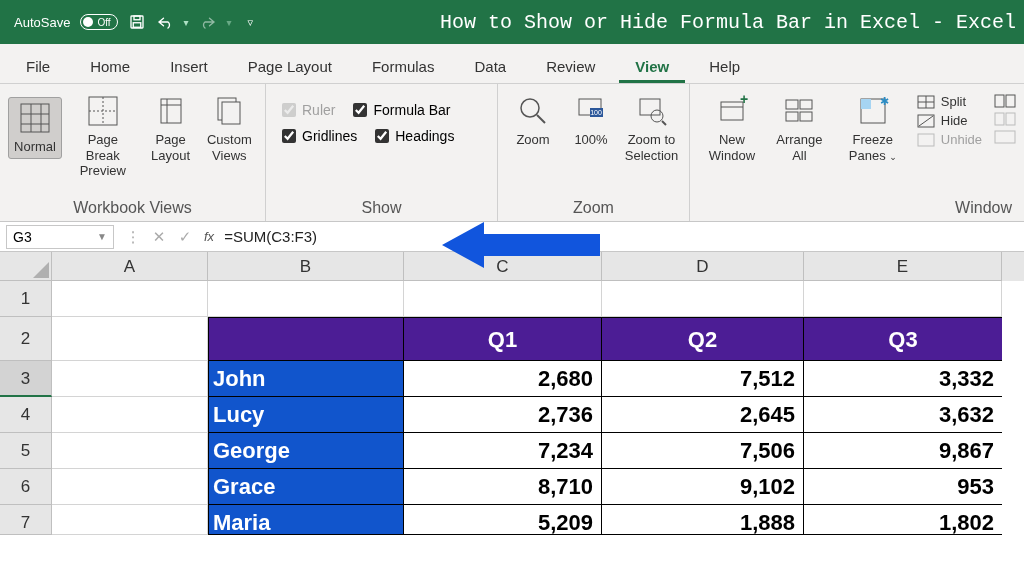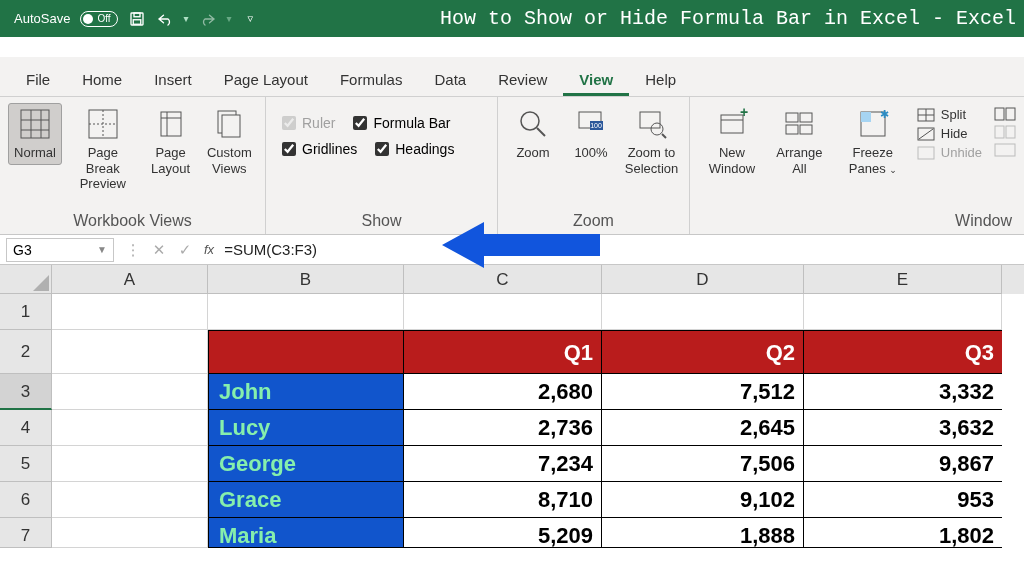--- a/index.html
+++ b/index.html
@@ -1,38 +1,38 @@
 <!DOCTYPE html>
 <html><head>
 <meta charset="utf-8">
 <style>
   * { box-sizing: border-box; margin: 0; padding: 0; }
   body { font-family: "Segoe UI", Arial, sans-serif; background: #fff; overflow: hidden; width: 1024px; height: 576px; }
   
   
-  .titlebar { background: #217346; color: #fff; height: 37px; display: flex; align-items: center; font-size: 13px; }
+  .titlebar { background: #217346; color: #fff; height: 44px; display: flex; align-items: center; font-size: 13px; }
   .titlebar-left { display: flex; align-items: center; gap: 10px; padding-left: 14px; }
   .autosave-toggle { display: inline-flex; align-items: center; border: 1px solid #fff; border-radius: 9px; padding: 0 6px 0 2px; height: 16px; font-size: 10px; }
   .autosave-toggle::before { content: ""; width: 10px; height: 10px; background: #fff; border-radius: 50%; margin-right: 4px; }
   .tb-icon svg { display: block; }
   .titlebar-center { flex: 1; text-align: right; padding-right: 8px; font-size: 20px; white-space: nowrap; font-family: Liberation Mono, monospace; }
   
   
-  .tabs { background: #f3f2f1; display: flex; gap: 0; padding: 8px 10px 0 10px; font-size: 15px; border-bottom: 1px solid #d0d0d0; height: 40px; align-items: flex-end; margin-top: 20px; }
+  .tabs { background: #f3f2f1; display: flex; gap: 8px; padding: 8px 10px 0 10px; font-size: 15px; border-bottom: 1px solid #d0d0d0; height: 40px; align-items: flex-end; }
   .tab { padding: 6px 16px 8px 16px; color: #333; cursor: pointer; }
   .tab.active { color: #217346; font-weight: 600; position: relative; }
   .tab.active::after { content: ""; position: absolute; left: 0; right: 0; bottom: 0; height: 3px; background: #217346; }
   
   
   .ribbon { background: #f3f2f1; height: 138px; display: flex; border-bottom: 1px solid #c7c7c7; }
   .group { border-right: 1px solid #d0d0d0; display: flex; flex-direction: column; justify-content: space-between; padding: 6px 8px 2px 8px; }
   .group-body { display: flex; align-items: flex-start; gap: 4px; flex: 1; }
   .group-label { text-align: center; font-size: 16px; color: #555; padding: 2px 0; }
   .rbtn { display: flex; flex-direction: column; align-items: center; padding: 4px 6px; font-size: 13px; color: #333; cursor: pointer; border-radius: 3px; text-align: center; line-height: 1.2; min-width: 54px; }
-  .rbtn.selected { background: #d0cecc; border: 1px solid #a0a0a0; padding: 3px 5px; }
+  .rbtn.selected { background: #d0cecc; border: 1px solid #a0a0a0; padding: 3px 5px; margin-top: 7px; }
   .rbtn svg { margin-bottom: 4px; }
   .checks { display: flex; flex-direction: column; gap: 10px; padding: 12px 8px 0 8px; font-size: 14px; }
   .check-row { display: flex; gap: 18px; }
   .check { display: flex; align-items: center; gap: 6px; cursor: pointer; }
   .check input { width: 14px; height: 14px; accent-color: #333; }
   .small-list { display: flex; flex-direction: column; gap: 4px; padding-top: 4px; font-size: 13px; }
   .small-item { display: flex; align-items: center; gap: 6px; color: #333; }
   .small-item.disabled { color: #a0a0a0; }
   .small-item svg { flex-shrink: 0; }
   
@@ -54,22 +54,22 @@
   .corner::after { content:""; position:absolute; right:2px; bottom:2px; width:0; height:0; border-left:16px solid transparent; border-bottom:16px solid #b0b0b0; }
   .col-h { flex: 0 0 auto; border-right: 1px solid #bfbfbf; border-bottom: 1px solid #bfbfbf; text-align: center; font-size: 17px; color: #333; line-height: 29px; background: #e6e6e6; }
   .colA { width: 156px; } .colB { width: 196px; } .colC { width: 198px; } .colD { width: 202px; } .colE { width: 198px; }
   .rows { display: flex; flex-direction: column; }
   .row { display: flex; height: 36px; }
   .row-h { width: 52px; border-right: 1px solid #bfbfbf; border-bottom: 1px solid #bfbfbf; background: #e6e6e6; text-align: center; font-size: 17px; color: #333; line-height: 36px; flex-shrink:0; }
   .row-h.sel { background: #d3d3d3; border-bottom: 2px solid #217346; }
   .cell { flex: 0 0 auto; border-right: 1px solid #d4d4d4; border-bottom: 1px solid #d4d4d4; font-size: 18px; line-height: 36px; padding: 0 8px; }
   
   .table-cell { border-right: 1px solid #000; border-bottom: 1px solid #000; font-size: 22px; font-weight: 700; }
-  .th { background: #b91c1c; color: #fff; text-align: right; border-top: 1px solid #000; }
-  .rn { background: #1155cc; color: #86efac; text-align: left; padding-left: 10px; border-left: 1px solid #000; }
+  .th { background: #4c1d95; color: #fff; text-align: center; border-top: 1px solid #000; }
+  .rn { background: #1155cc; color: #ffffff; text-align: left; padding-left: 4px; border-left: 1px solid #000; }
   .val { text-align: right; padding-right: 8px; font-weight: 700; }
   .row.r2 { height: 44px; } .row.r2 .row-h, .row.r2 .th { line-height: 44px; }
   .row.data .table-cell { line-height: 36px; }
 </style>
 </head>
 <body>
 
 <div class="titlebar">
   <div class="titlebar-left">
     <span>AutoSave</span>

